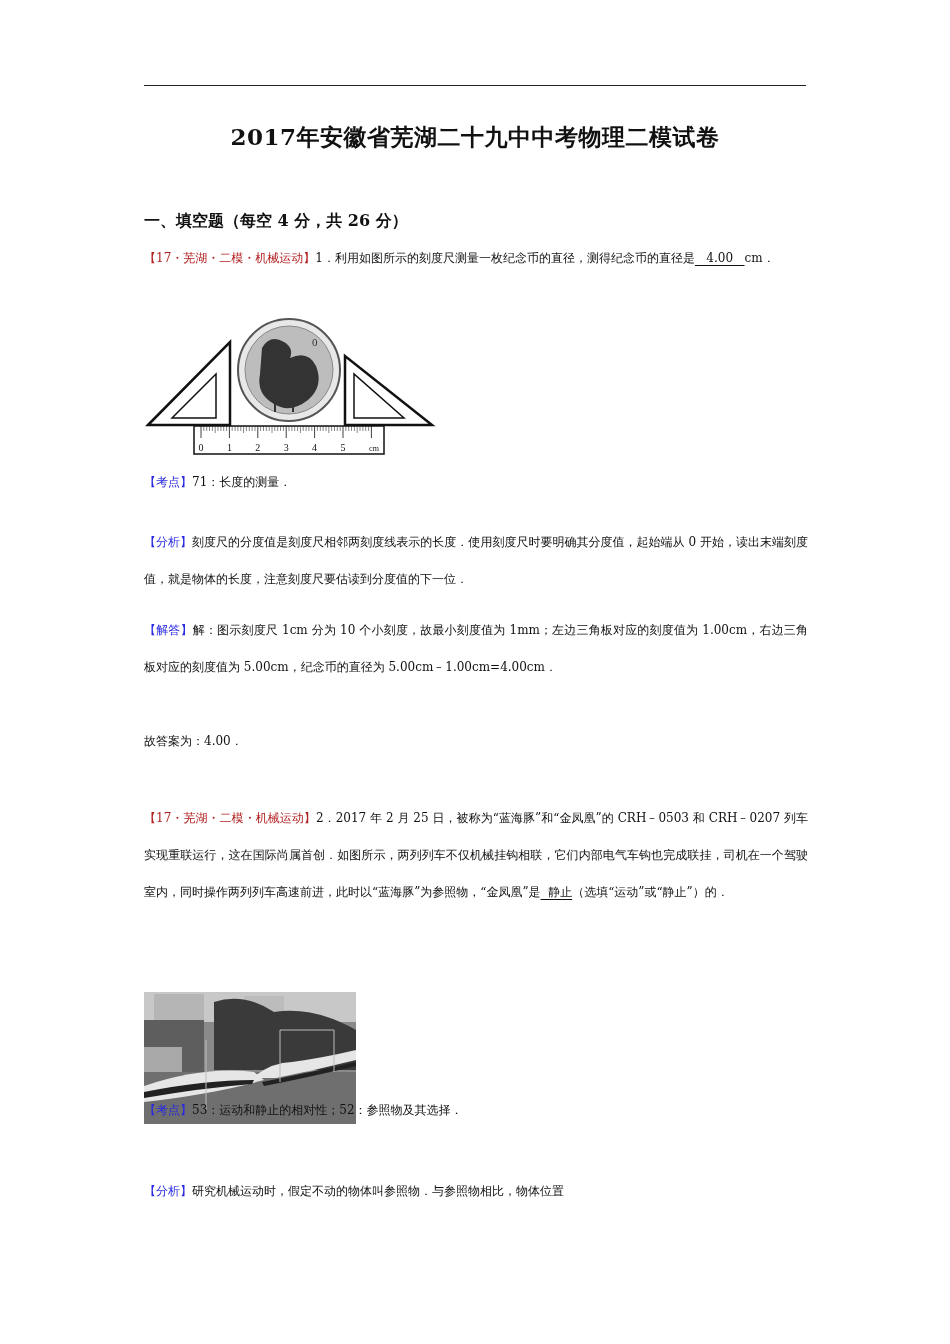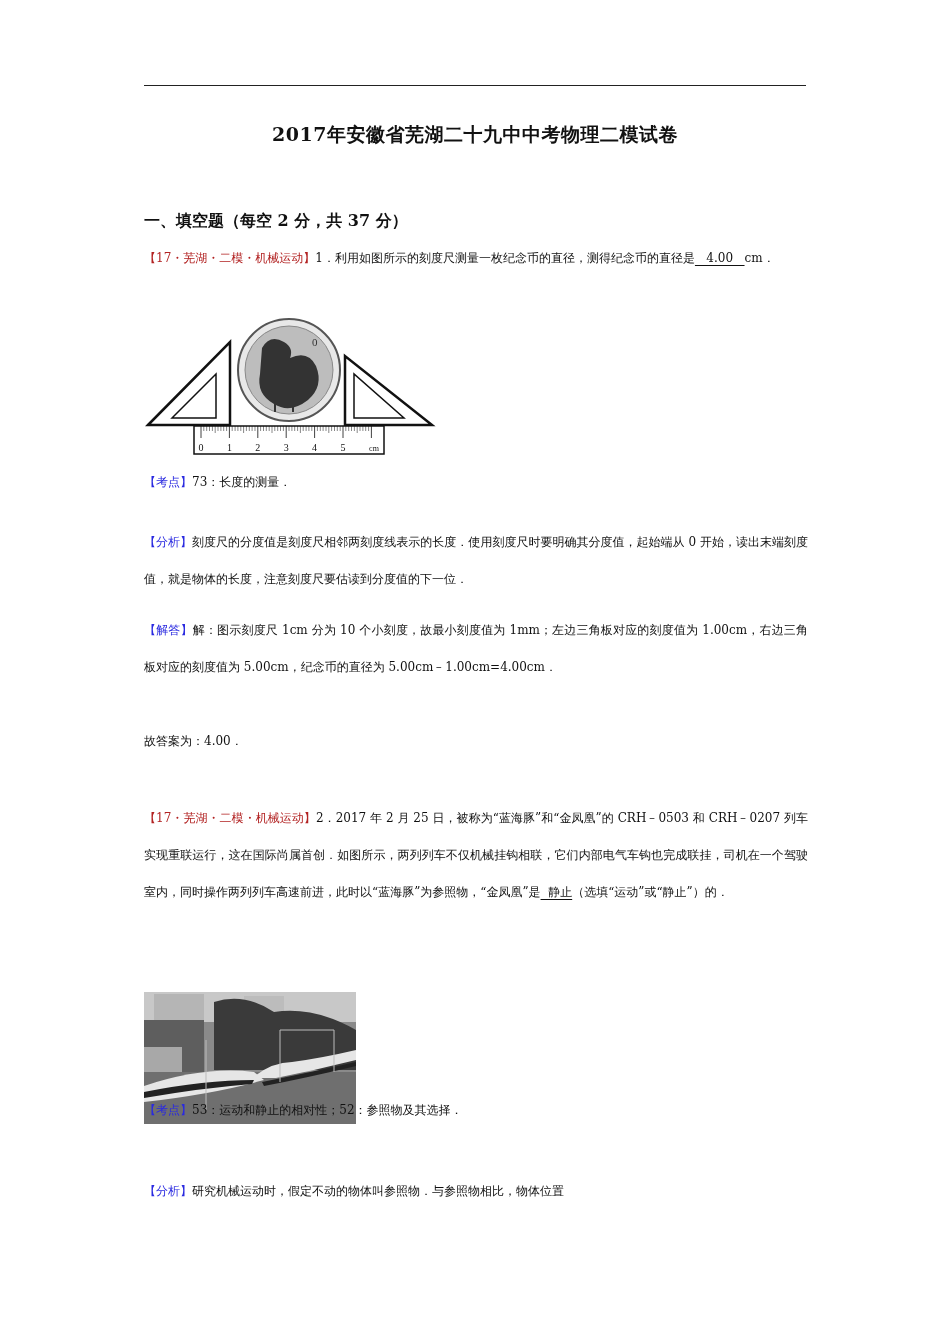--- a/index.html
+++ b/index.html
@@ -5,42 +5,42 @@
   html, body { margin: 0; padding: 0; background: #ffffff; }
   body {
     width: 950px; height: 1344px; position: relative; overflow: hidden;
     font-family: "DejaVu Serif", "Liberation Serif", serif;
     color: #111;
   }
   .top-rule { position: absolute; left: 144px; top: 85px; width: 662px; height: 0; border-top: 1.5px solid #222; }
   .title {
     position: absolute; left: 0; width: 950px; top: 122px; text-align: center;
     font-family: "DejaVu Serif", "Liberation Serif", serif; font-weight: bold;
-    font-size: 19px; letter-spacing: 0.5px; color: #111;
+    font-size: 23px; letter-spacing: 0.5px; color: #111;
   }
   .section-heading {
     position: absolute; left: 144px; top: 211px; font-size: 16px; font-weight: bold; color: #111;
   }
   .para {
     position: absolute; left: 144px; width: 664px; font-size: 12px; line-height: 37px;
     text-align: justify; color: #111;
   }
   .tag { color: #b22222; }
   .lbl { color: #2a2ae0; margin-top: 16px; }
   .blank { text-decoration: underline; text-underline-offset: 3px; white-space: pre; }
   .fig { position: absolute; }
 </style>
 </head>
 <body>
 
 <div class="top-rule"></div>
 
 <div class="title">2017年安徽省芜湖二十九中中考物理二模试卷</div>
 
-<div class="section-heading">一、填空题（每空 2 分，共 37 分）</div>
+<div class="section-heading">一、填空题（每空 4 分，共 26 分）</div>
 
 <div class="para" style="top:240px;">
   <span class="tag">【17・芜湖・二模・机械运动】</span><span>1．</span><span>利用如图所示的刻度尺测量一枚纪念币的直径，测得纪念币的直径是</span><span class="blank">   4.00   </span><span>cm．</span>
 </div>
 
 <div class="fig" style="left:144px; top:318px; width:292px; height:140px;">
   <svg width="292" height="140" viewBox="0 0 292 140">
 
     <circle cx="145" cy="52" r="51" fill="#e8e8e8" stroke="#555" stroke-width="2"></circle>
     <circle cx="145" cy="52" r="44" fill="#bdbdbd" stroke="#888" stroke-width="1"></circle>
@@ -79,21 +79,21 @@
         <text x="113.8" y="133">2</text>
       <text x="142.2" y="133">3</text>
         <text x="170.6" y="133">4</text>
         <text x="199" y="133">5</text>
       <text x="230" y="133" font-size="8">cm</text>
     </g>
   </svg>
 </div>
 
 <div class="para" style="top:464px;">
-  <span class="lbl">【考点】</span><span>73：长度的测量．</span>
+  <span class="lbl">【考点】</span><span>71：长度的测量．</span>
 </div>
 
 <div class="para" style="top:524px;">
   <span class="lbl">【分析】</span><span>刻度尺的分度值是刻度尺相邻两刻度线表示的长度．使用刻度尺时要明确其分度值，起始端从 0 开始，读出末端刻度值，就是物体的长度，注意刻度尺要估读到分度值的下一位．</span>
 </div>
 
 <div class="para" style="top:612px;">
   <span class="lbl">【解答】</span><span>解：图示刻度尺 1cm 分为 10 个小刻度，故最小刻度值为 1mm；左边三角板对应的刻度值为 1.00cm，右边三角板对应的刻度值为 5.00cm，纪念币的直径为 5.00cm﹣1.00cm=4.00cm．</span>
 </div>
 

